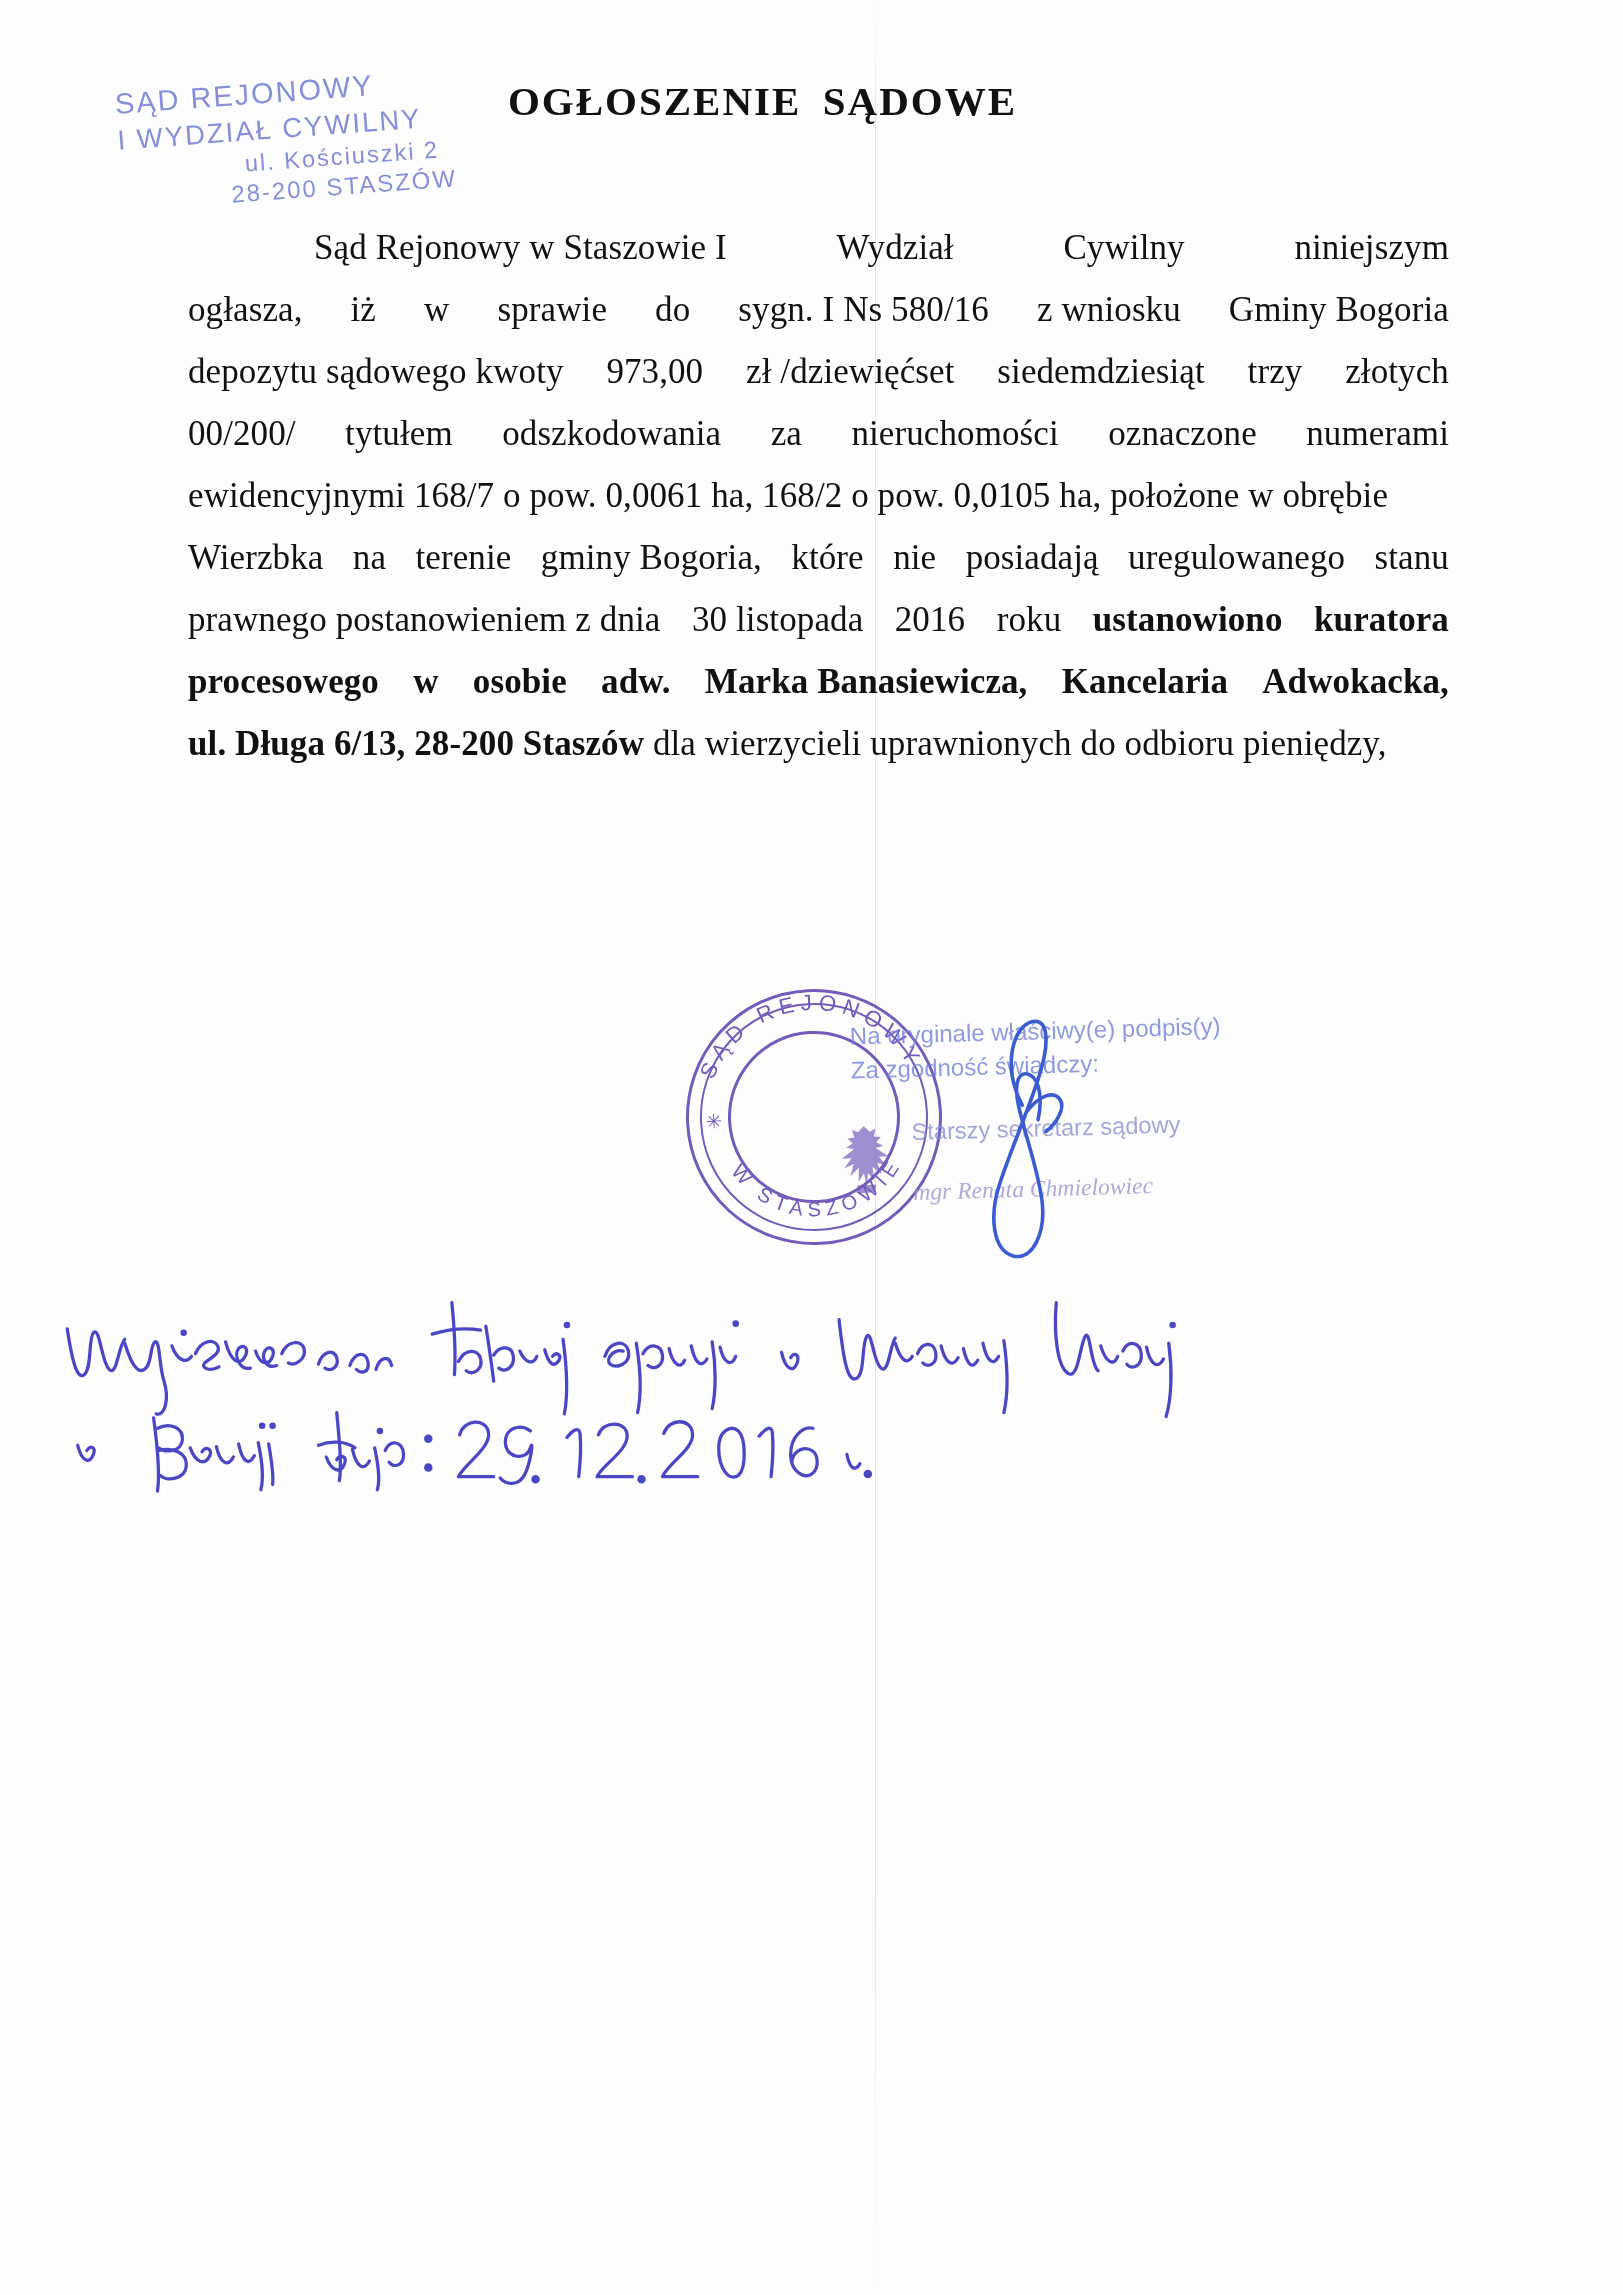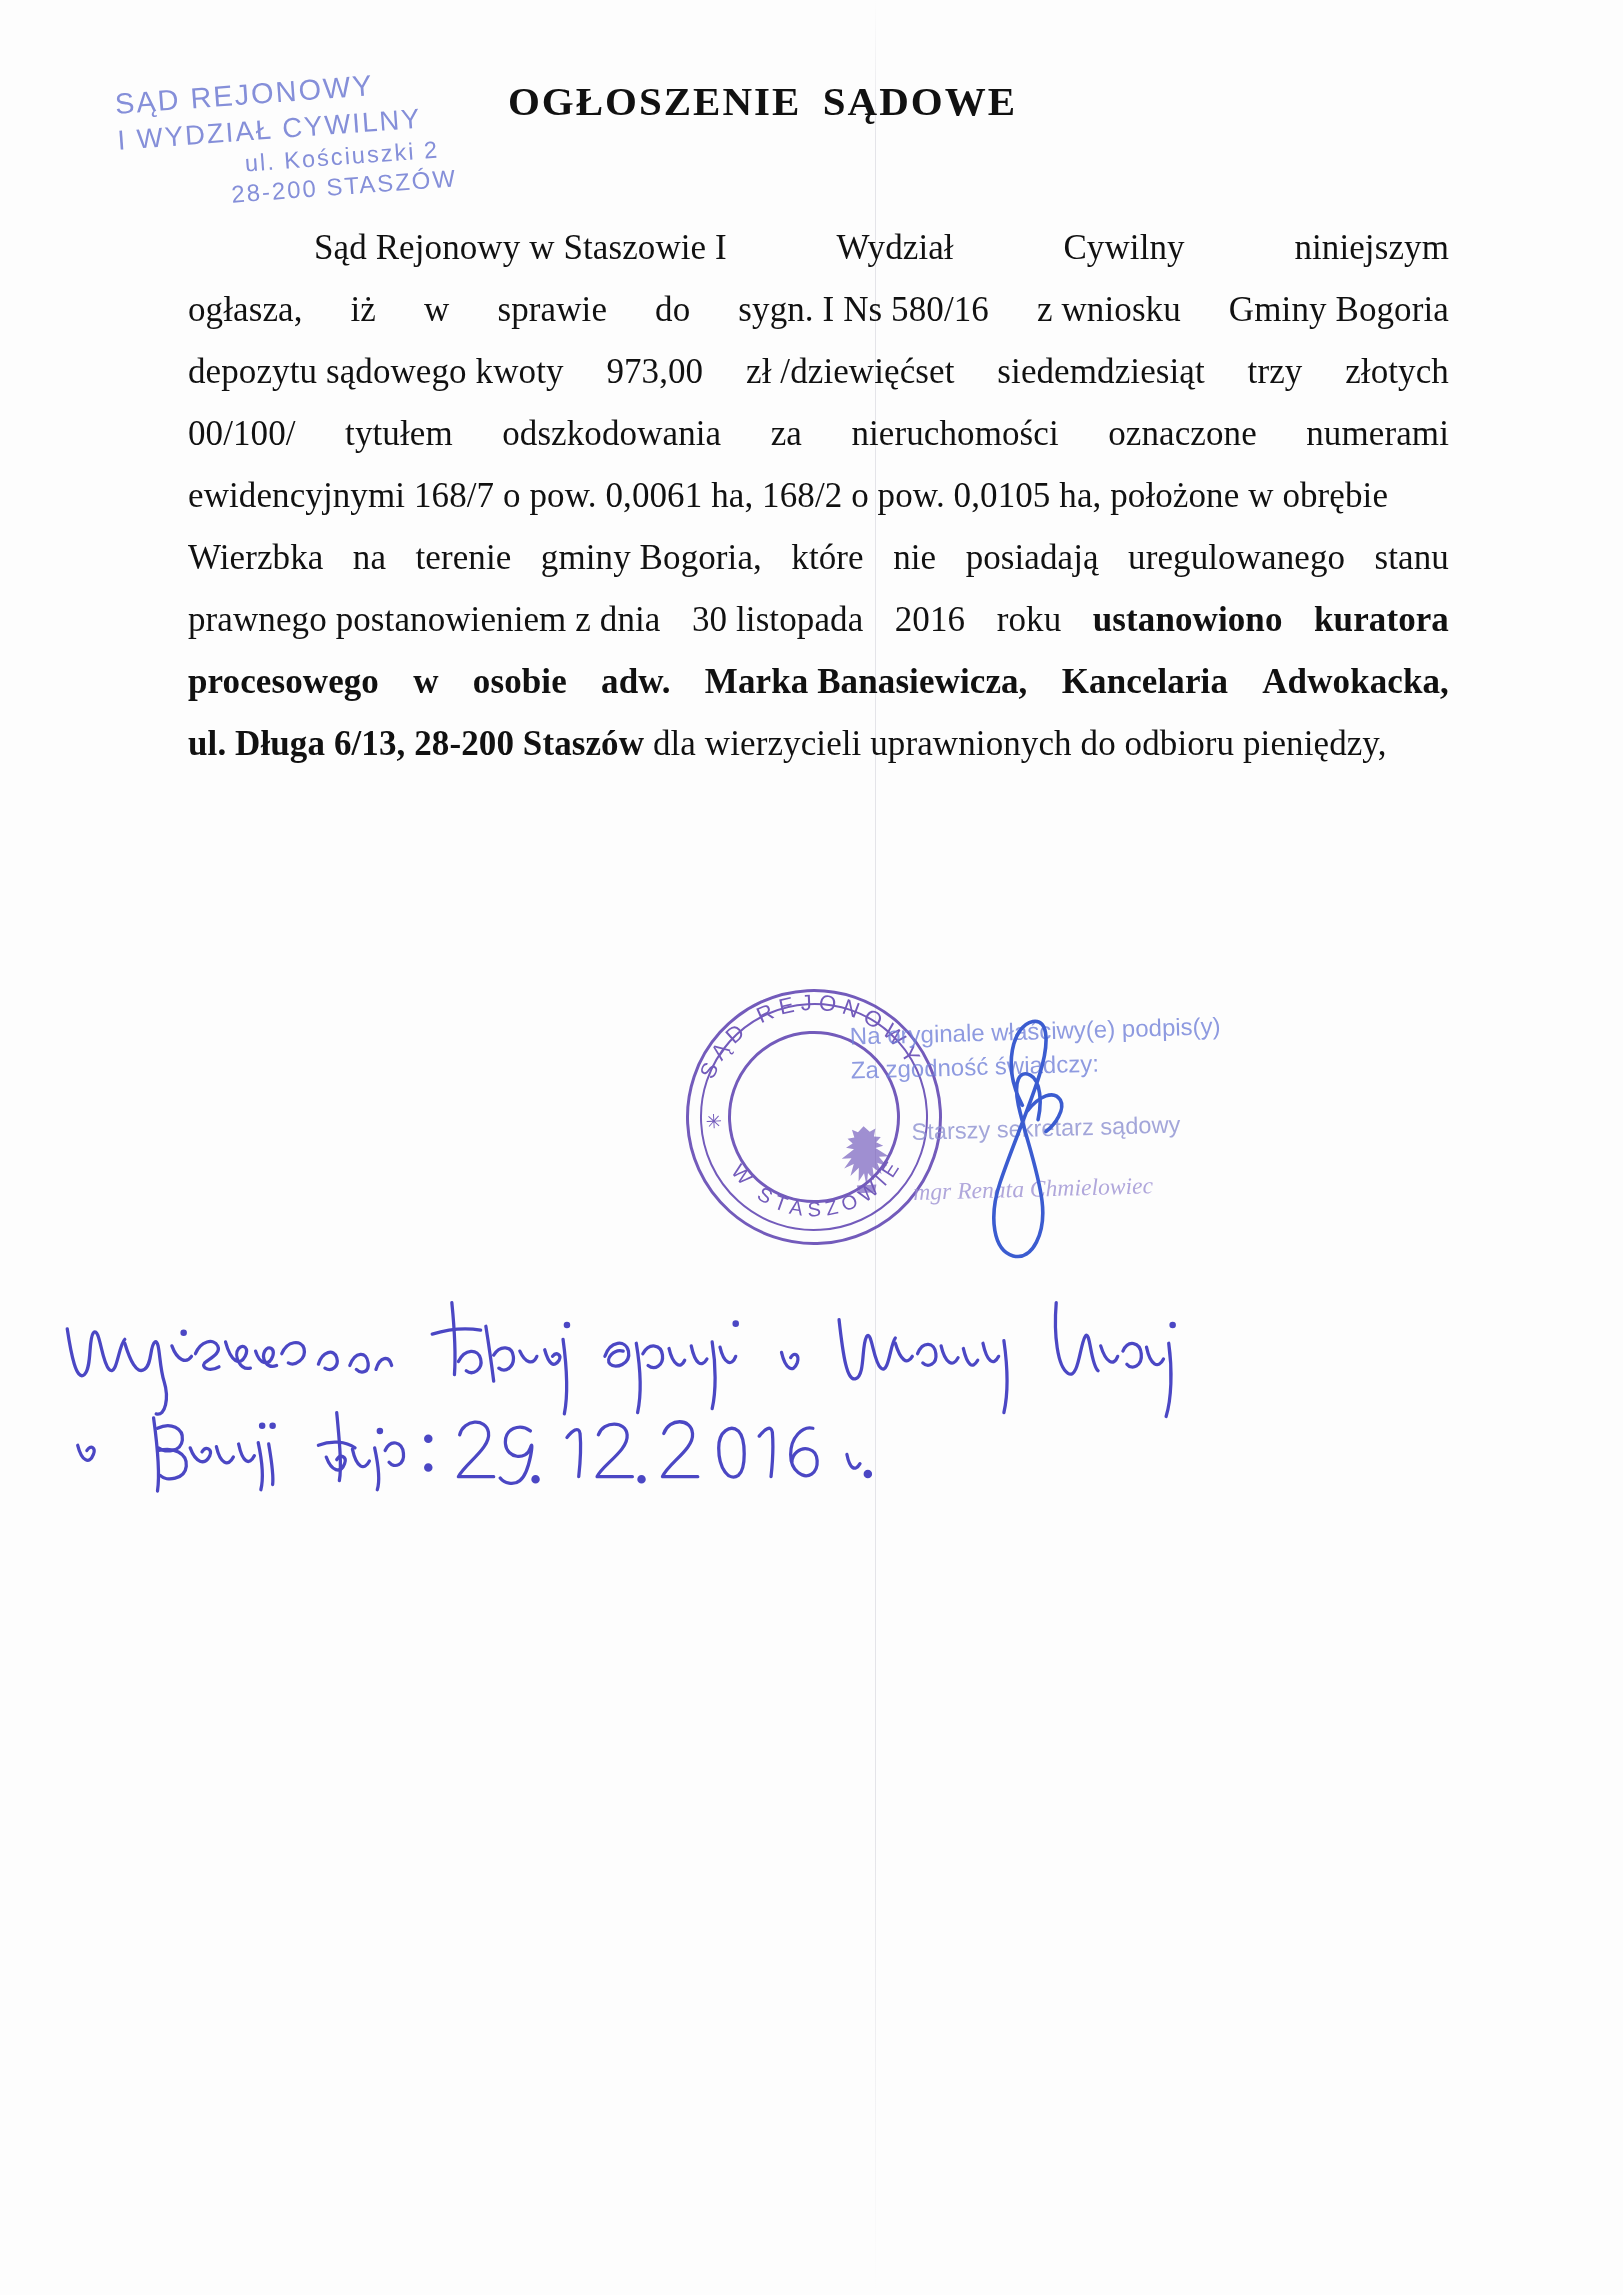--- a/index.html
+++ b/index.html
@@ -212,21 +212,21 @@
       </div>
       <div class="bline just">
         <span>depozytu sądowego kwoty</span>
         <span>973,00</span>
         <span>zł /dziewięćset</span>
         <span>siedemdziesiąt</span>
         <span>trzy</span>
         <span>złotych</span>
       </div>
       <div class="bline just">
-        <span>00/100/</span>
+        <span>00/200/</span>
         <span>tytułem</span>
         <span>odszkodowania</span>
         <span>za</span>
         <span>nieruchomości</span>
         <span>oznaczone</span>
         <span>numerami</span>
       </div>
       <div class="bline"><span>ewidencyjnymi 168/7 o pow. 0,0061 ha, 168/2 o pow. 0,0105 ha, położone w  obrębie</span></div>
       <div class="bline just">
         <span>Wierzbka</span>

